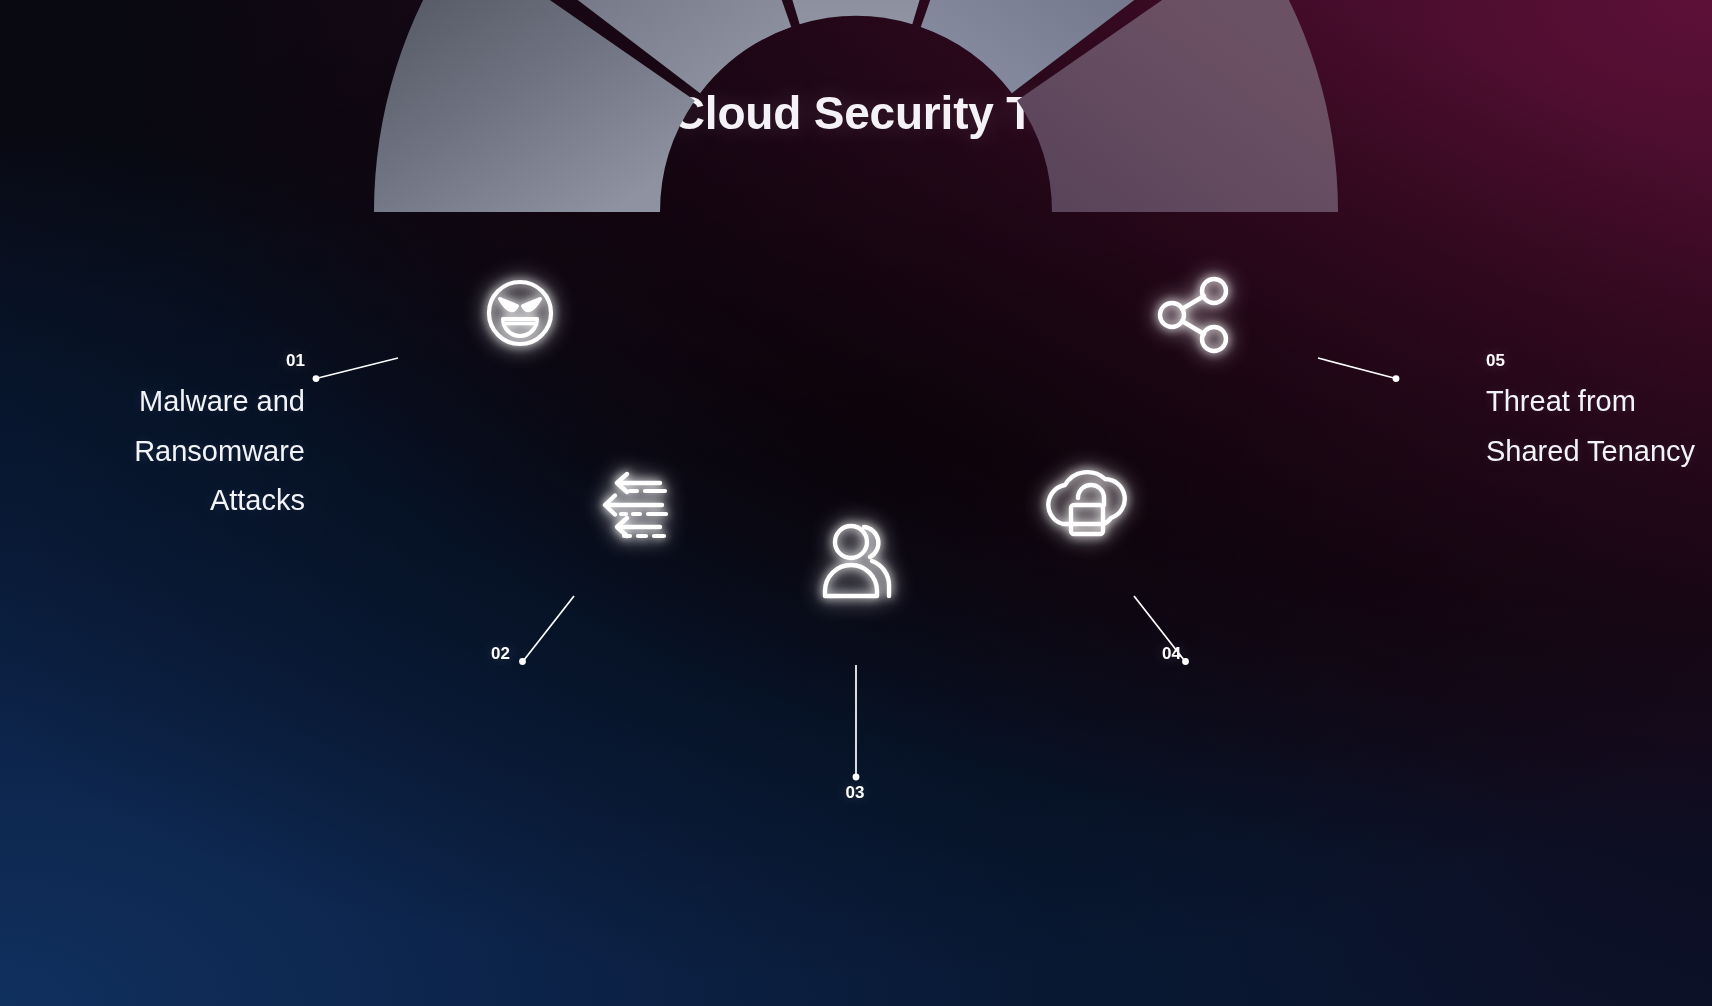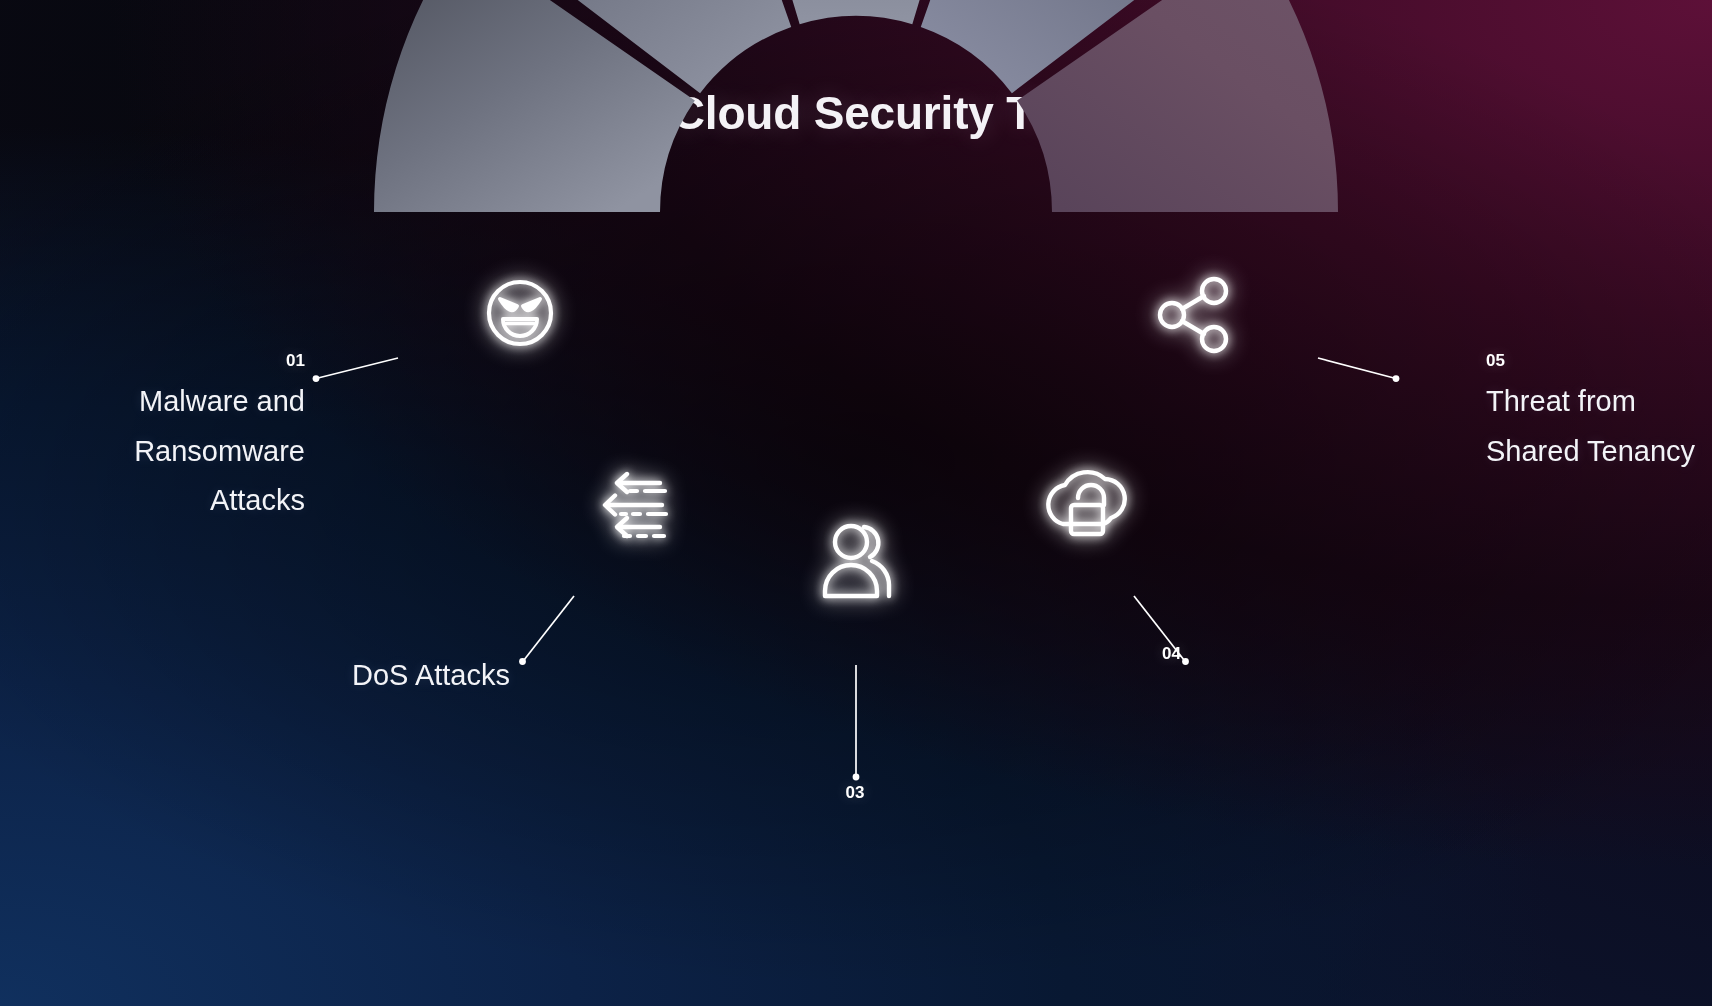--- a/index.html
+++ b/index.html
@@ -187,21 +187,21 @@
 </div>
 
 <div class="callout c-left" id="callout-1">
   <div class="num">01</div>
   <div class="desc">Malware and
 Ransomware
 Attacks</div>
 </div>
 
 <div class="callout c-left" id="callout-2">
-  <div class="desc">DoS Attacks</div>
+  <div class="num">02</div>
 </div>
 
 <div class="callout c-center" id="callout-3">
   <div class="num">03</div>
 </div>
 
 <div class="callout c-right" id="callout-4">
   <div class="num">04</div>
 </div>
 

